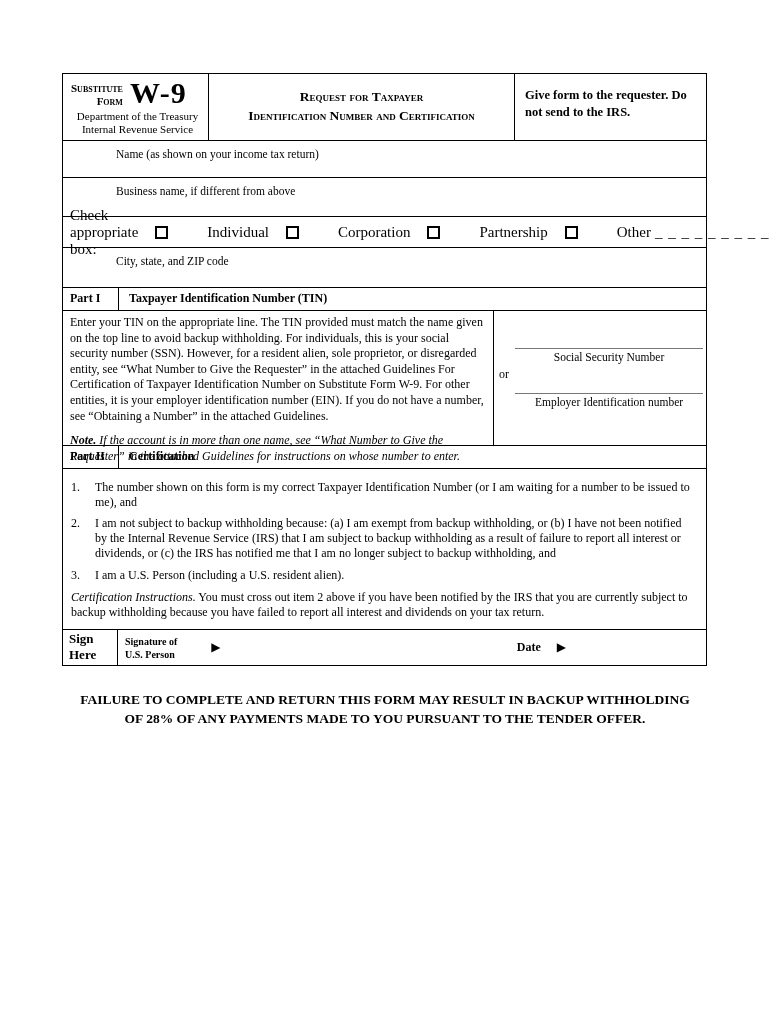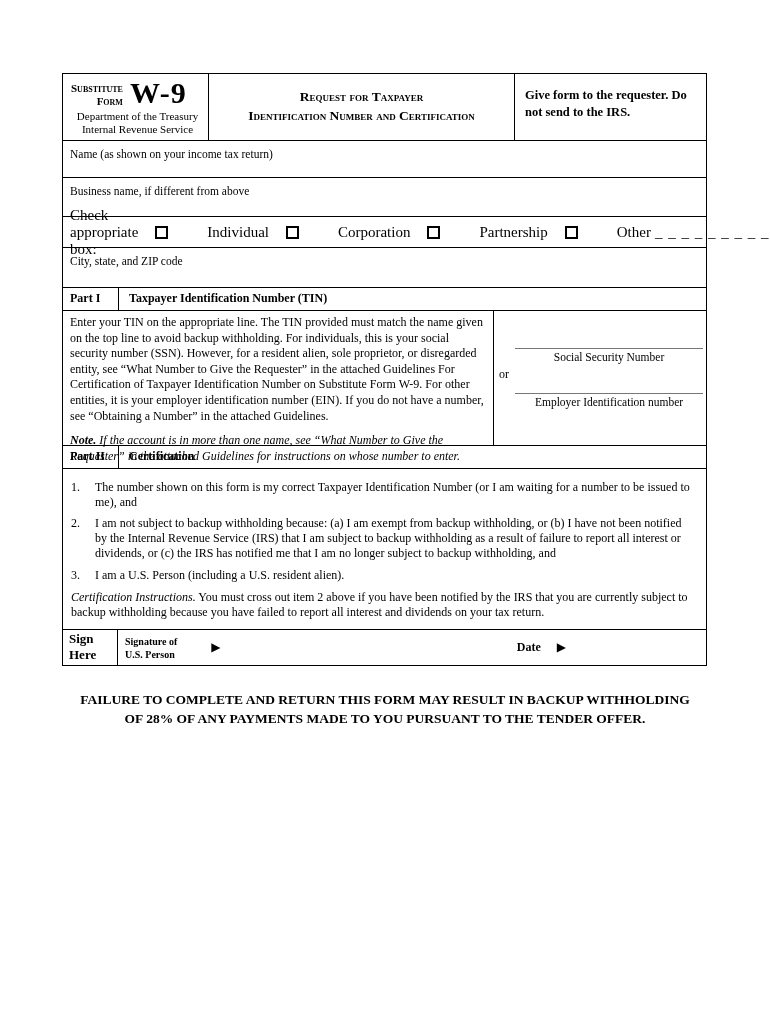--- a/index.html
+++ b/index.html
@@ -25,21 +25,21 @@
   .w9 { font-size:30px; font-weight:bold; line-height:0.95; margin-left:7px; letter-spacing:1px; }
   .agency { font-size:11px; line-height:1.25; text-align:center; margin-top:2px; }
   .hc2 { width:306px; display:flex; flex-direction:column; align-items:center; justify-content:center; text-align:center;
          font-weight:bold; font-variant:small-caps; font-size:13.5px; line-height:1.4; }
   .hc3 { flex:1; padding:13px 10px 0 10px; font-weight:bold; font-size:12.5px; line-height:1.35; }
 
   
   .r-name { height:37px; }
   .r-biz  { height:39px; }
   .r-city { height:40px; }
-  .field-cell { flex:1; padding:3px 0 0 7px; }
+  .field-cell { flex:1; padding:3px 0 0 7px;margin-left:46px; }
   .field-label { font-size:11.5px; }
 
   
   .r-check { height:31px; }
   .cb-cell { width:506px; display:flex; align-items:center; font-size:15px; padding-left:7px; }
   .checkbox { display:inline-block; width:13px; height:13px; border:2px solid #000; background:#fff; flex:0 0 auto; }
   .cb-item { display:flex; align-items:center; margin-left:17px;gap:32px; }
   .cb-item .checkbox { margin-right:7px; }
   .cb-row-label { margin-right:0; }
   .other-blank { letter-spacing:1px; margin-left:4px; white-space:nowrap; }

